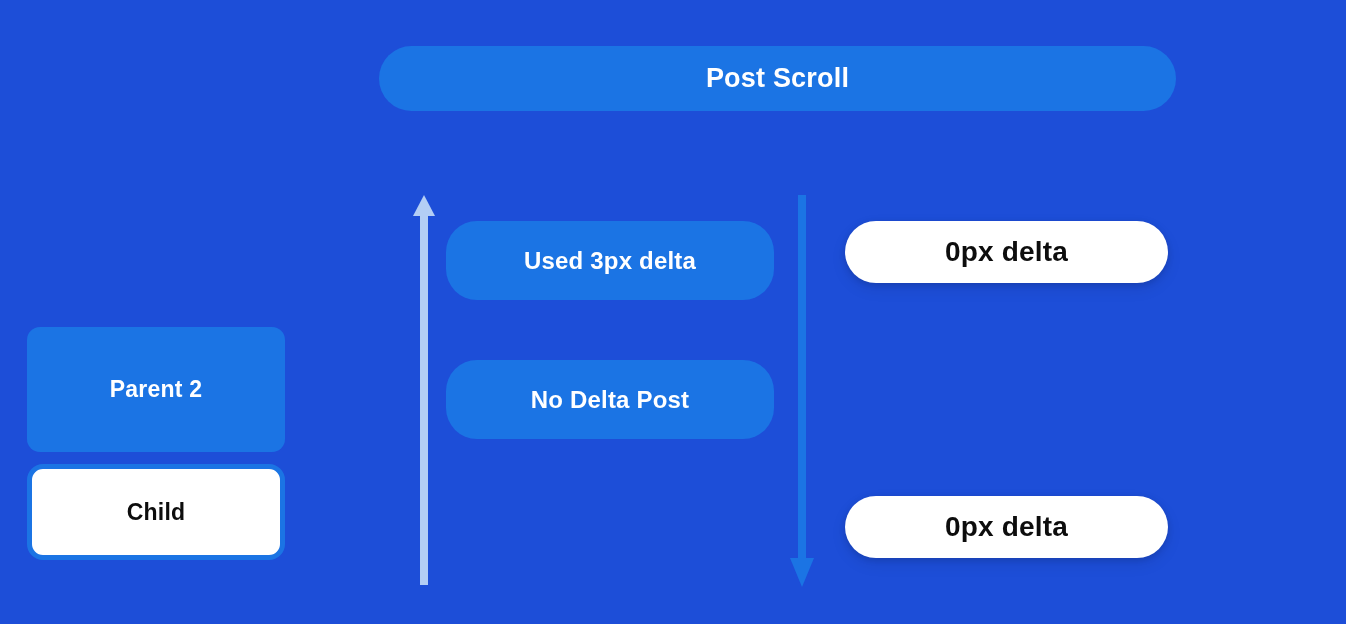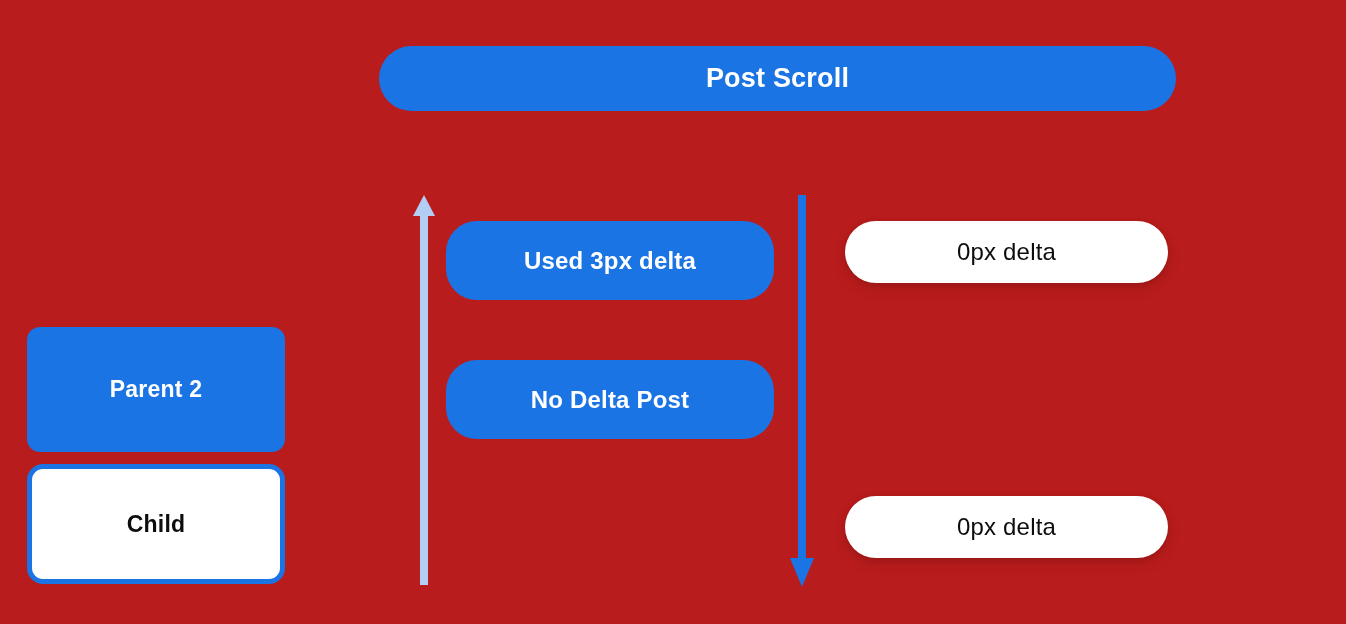--- a/index.html
+++ b/index.html
@@ -8,21 +8,21 @@
     padding: 0;
     background: #ffffff;
   }
   body {
     font-family: "Liberation Sans", sans-serif;
   }
   #canvas {
     position: relative;
     width: 1346px;
     height: 624px;
-    background: #b91c1c;
+    background: #1d4ed8;
     overflow: hidden;
   }
 
   
   .header-pill {
     position: absolute;
     left: 379px;
     top: 46px;
     width: 797px;
     height: 65px;
@@ -61,21 +61,21 @@
   .node-filled .label { color: #ffffff; }
   .node-outlined {
     background: #ffffff;
     border: 5px solid #1b74e4;
     border-radius: 16px;
   }
   .node-outlined .label { color: #0d0d0d; }
 
   #node-parent2 { top: 190px; height: 124px; }
   #node-parent1 { top: 327px; height: 125px; }
-  #node-child   { top: 464px; height: 120px; }
+  #node-child   { top: 464px; height: 96px; }
 
   
   .arrow-svg {
     position: absolute;
     overflow: visible;
   }
   #arrow-up   { left: 408px; top: 190px;  width: 32px; height: 400px; }
   #arrow-down { left: 786px; top: 190px;  width: 32px; height: 400px; }
 
   
@@ -109,22 +109,22 @@
     background: #ffffff;
     border-radius: 31px;
     display: flex;
     align-items: center;
     justify-content: center;
     box-sizing: border-box;
     box-shadow: 0 2px 6px rgba(0,0,0,0.13), 0 6px 16px rgba(0,0,0,0.08);
   }
   .right-pill .label {
     color: #0d0d0d;
-    font-size: 24px;
-    font-weight: normal;
+    font-size: 28px;
+    font-weight: bold;
     letter-spacing: 0.2px;
   }
   #right-pill-0 { top: 221px; }
   #right-pill-1 { top: 496px; }
 </style>
 </head>
 <body>
 
 <div id="canvas">
 

